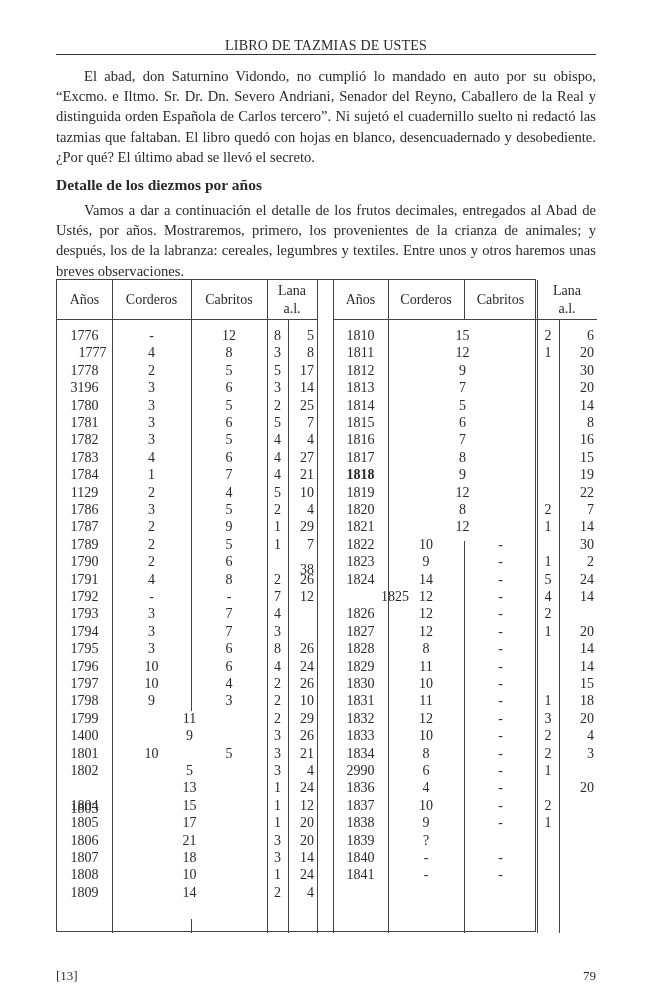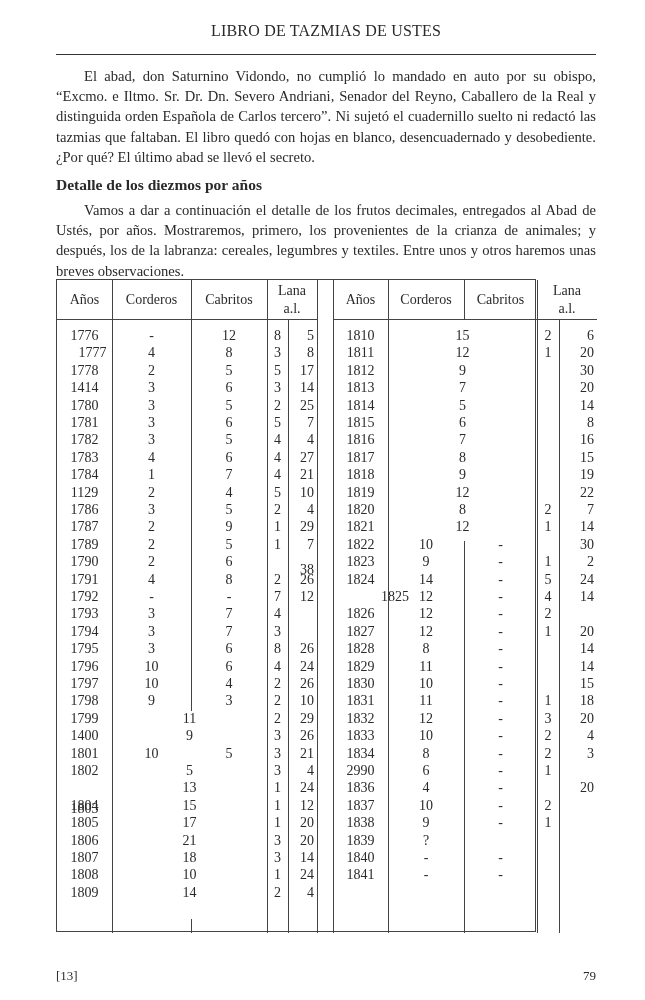--- a/index.html
+++ b/index.html
@@ -1,20 +1,20 @@
 <!DOCTYPE html>
 <html><head>
 <meta charset="utf-8">
 <style>
   html, body { margin:0; padding:0; background:#fff; }
   body { width:645px; height:1000px; position:relative; overflow:hidden;
          font-family:"DejaVu Serif","Liberation Serif",serif; color:#2a2a2a; }
   .serif { font-family:"Liberation Serif","DejaVu Serif",serif; }
-  #running-head { position:absolute; top:22px; left:56px; width:540px; text-align:center;
-                  font-size:16px; letter-spacing:0.2px; }
+  #running-head { position:absolute; top:38px; left:56px; width:540px; text-align:center;
+                  font-size:14px; letter-spacing:0.2px; }
   #head-rule { position:absolute; top:54px; left:56px; width:540px; height:0; border-top:1.5px solid #333; }
   .para { position:absolute; left:56px; width:540px; font-size:14.6px; line-height:20.2px;
           text-align:justify; }
   .para .ind { display:inline-block; width:28px; }
   #p1 { top:66px; }
   #section-title { position:absolute; left:56px; top:176px; font-size:15.5px; font-weight:600; }
   #p2 { top:200px; }
   
   #tbl { position:absolute; left:56px; top:279px; width:480px; height:653px;
          border:1.2px solid #444; box-sizing:border-box; }
@@ -73,21 +73,21 @@
     <div class="cell c" style="left: 8px; width: 55px; top: 64.4px; padding-right: 0px; box-sizing: border-box;">1777</div>
     <div class="cell c" style="left: 55px; width: 79px; top: 64.4px; padding-right: 0px; box-sizing: border-box;">4</div>
     <div class="cell c" style="left: 134px; width: 76px; top: 64.4px; padding-right: 0px; box-sizing: border-box;">8</div>
     <div class="cell c" style="left: 210px; width: 21px; top: 64.4px; padding-right: 0px; box-sizing: border-box;">3</div>
     <div class="cell r" style="left: 231px; width: 29px; top: 64.4px; padding-right: 3px; box-sizing: border-box;">8</div>
     <div class="cell c" style="left: 0px; width: 55px; top: 81.8px; padding-right: 0px; box-sizing: border-box;">1778</div>
     <div class="cell c" style="left: 55px; width: 79px; top: 81.8px; padding-right: 0px; box-sizing: border-box;">2</div>
     <div class="cell c" style="left: 134px; width: 76px; top: 81.8px; padding-right: 0px; box-sizing: border-box;">5</div>
     <div class="cell c" style="left: 210px; width: 21px; top: 81.8px; padding-right: 0px; box-sizing: border-box;">5</div>
     <div class="cell r" style="left: 231px; width: 29px; top: 81.8px; padding-right: 3px; box-sizing: border-box;">17</div>
-    <div class="cell c" style="left: 0px; width: 55px; top: 99.2px; padding-right: 0px; box-sizing: border-box;">1414</div>
+    <div class="cell c" style="left: 0px; width: 55px; top: 99.2px; padding-right: 0px; box-sizing: border-box;">3196</div>
     <div class="cell c" style="left: 55px; width: 79px; top: 99.2px; padding-right: 0px; box-sizing: border-box;">3</div>
     <div class="cell c" style="left: 134px; width: 76px; top: 99.2px; padding-right: 0px; box-sizing: border-box;">6</div>
     <div class="cell c" style="left: 210px; width: 21px; top: 99.2px; padding-right: 0px; box-sizing: border-box;">3</div>
     <div class="cell r" style="left: 231px; width: 29px; top: 99.2px; padding-right: 3px; box-sizing: border-box;">14</div>
     <div class="cell c" style="left: 0px; width: 55px; top: 116.6px; padding-right: 0px; box-sizing: border-box;">1780</div>
     <div class="cell c" style="left: 55px; width: 79px; top: 116.6px; padding-right: 0px; box-sizing: border-box;">3</div>
     <div class="cell c" style="left: 134px; width: 76px; top: 116.6px; padding-right: 0px; box-sizing: border-box;">5</div>
     <div class="cell c" style="left: 210px; width: 21px; top: 116.6px; padding-right: 0px; box-sizing: border-box;">2</div>
     <div class="cell r" style="left: 231px; width: 29px; top: 116.6px; padding-right: 3px; box-sizing: border-box;">25</div>
     <div class="cell c" style="left: 0px; width: 55px; top: 134px; padding-right: 0px; box-sizing: border-box;">1781</div>
@@ -245,21 +245,21 @@
     <div class="cell c" style="left: 480px; width: 22px; top: 134px; padding-right: 0px; box-sizing: border-box;"></div>
     <div class="cell r" style="left: 502px; width: 38px; top: 134px; padding-right: 3px; box-sizing: border-box;">8</div>
     <div class="cell c" style="left: 276px; width: 55px; top: 151.4px; padding-right: 0px; box-sizing: border-box;">1816</div>
     <div class="cell c" style="left: 331px; width: 149px; top: 151.4px; padding-right: 0px; box-sizing: border-box;">7</div>
     <div class="cell c" style="left: 480px; width: 22px; top: 151.4px; padding-right: 0px; box-sizing: border-box;"></div>
     <div class="cell r" style="left: 502px; width: 38px; top: 151.4px; padding-right: 3px; box-sizing: border-box;">16</div>
     <div class="cell c" style="left: 276px; width: 55px; top: 168.8px; padding-right: 0px; box-sizing: border-box;">1817</div>
     <div class="cell c" style="left: 331px; width: 149px; top: 168.8px; padding-right: 0px; box-sizing: border-box;">8</div>
     <div class="cell c" style="left: 480px; width: 22px; top: 168.8px; padding-right: 0px; box-sizing: border-box;"></div>
     <div class="cell r" style="left: 502px; width: 38px; top: 168.8px; padding-right: 3px; box-sizing: border-box;">15</div>
-    <div class="cell c" style="left: 276px; width: 55px; top: 186.2px; padding-right: 0px; box-sizing: border-box;">1818</div>
+    <div class="cell c" style="left: 276px; width: 55px; top: 186.2px; padding-right: 0px; box-sizing: border-box; font-weight: bold;">1818</div>
     <div class="cell c" style="left: 331px; width: 149px; top: 186.2px; padding-right: 0px; box-sizing: border-box;">9</div>
     <div class="cell c" style="left: 480px; width: 22px; top: 186.2px; padding-right: 0px; box-sizing: border-box;"></div>
     <div class="cell r" style="left: 502px; width: 38px; top: 186.2px; padding-right: 3px; box-sizing: border-box;">19</div>
     <div class="cell c" style="left: 276px; width: 55px; top: 203.6px; padding-right: 0px; box-sizing: border-box;">1819</div>
     <div class="cell c" style="left: 331px; width: 149px; top: 203.6px; padding-right: 0px; box-sizing: border-box;">12</div>
     <div class="cell c" style="left: 480px; width: 22px; top: 203.6px; padding-right: 0px; box-sizing: border-box;"></div>
     <div class="cell r" style="left: 502px; width: 38px; top: 203.6px; padding-right: 3px; box-sizing: border-box;">22</div>
     <div class="cell c" style="left: 276px; width: 55px; top: 221px; padding-right: 0px; box-sizing: border-box;">1820</div>
     <div class="cell c" style="left: 331px; width: 149px; top: 221px; padding-right: 0px; box-sizing: border-box;">8</div>
     <div class="cell c" style="left: 480px; width: 22px; top: 221px; padding-right: 0px; box-sizing: border-box;">2</div>

